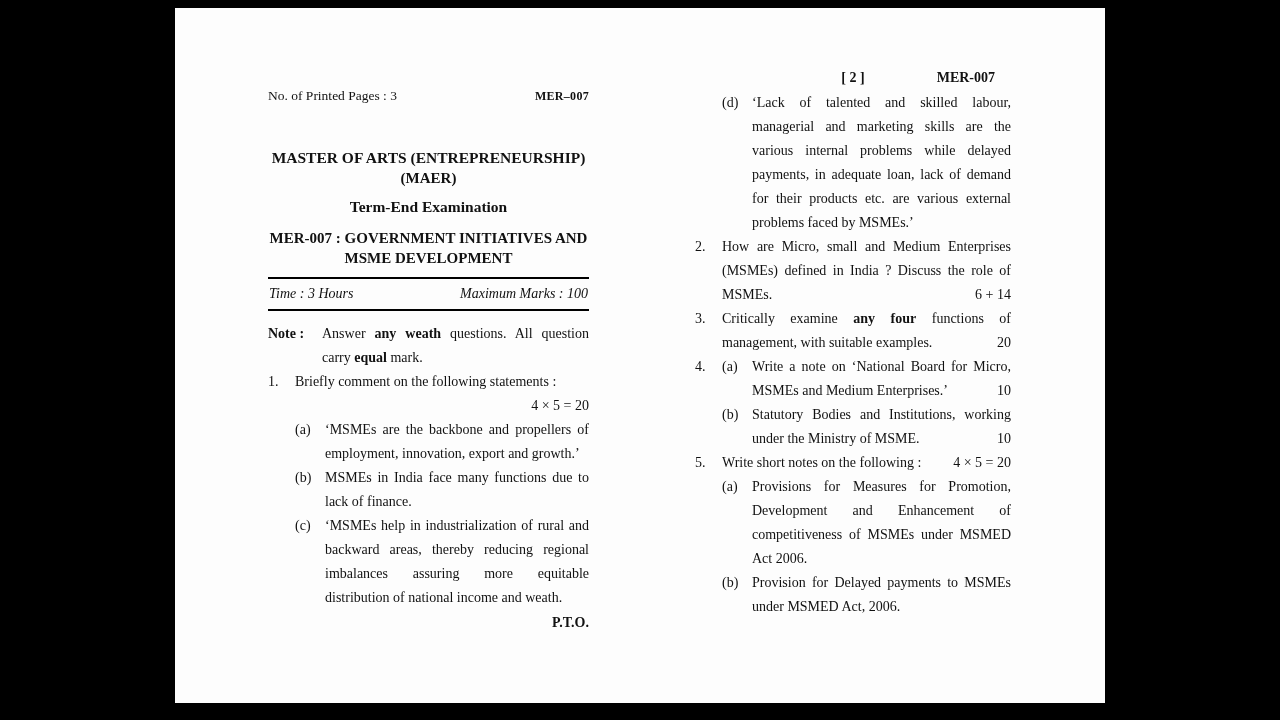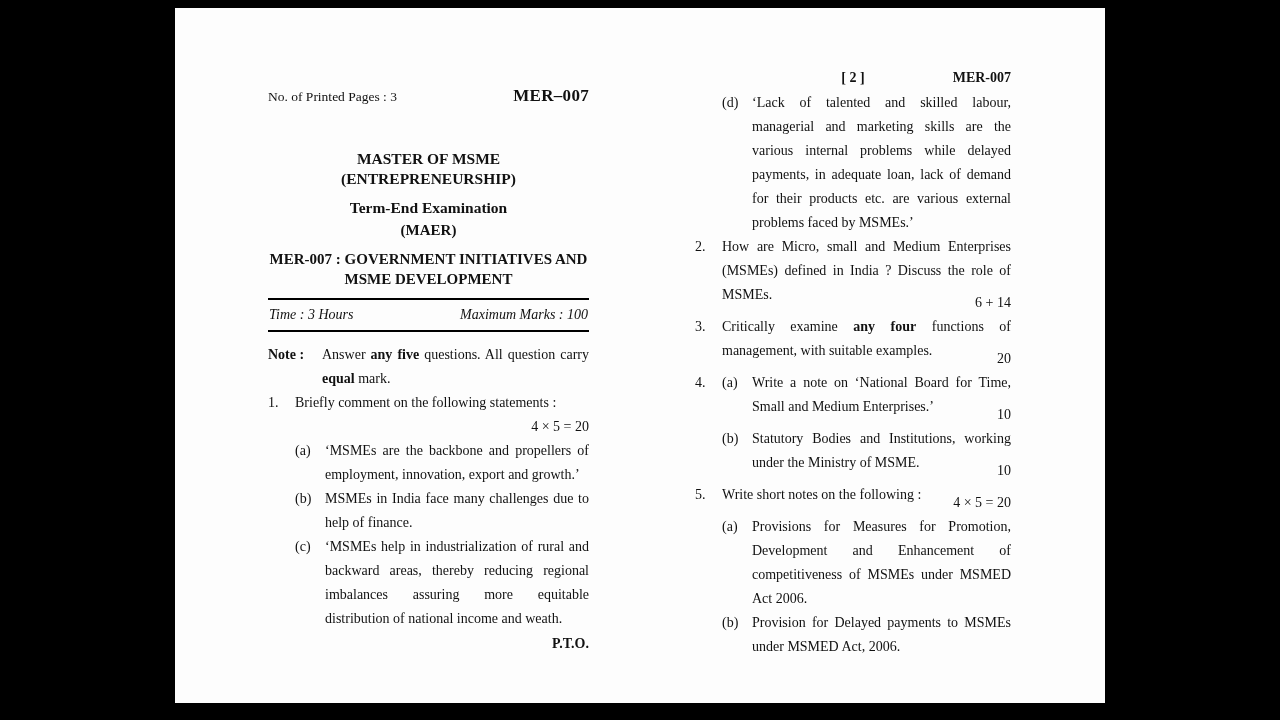--- a/index.html
+++ b/index.html
@@ -16,21 +16,21 @@
     background:#fdfdfd;
     color:#111;
   }
   .col { position:absolute; font-size:14px; line-height:24px; }
   #col1 { left:93px;  top:76px; width:321px; }
   #col2 { left:520px; top:58px; width:316px; }
 
   
   .p1hdr { display:flex; justify-content:space-between; align-items:baseline; margin-bottom:40px; }
   .p1hdr .pp   { font-size:13.5px; }
-  .p1hdr .code { font-weight:bold; font-size:17px; letter-spacing:.3px; }
+  .p1hdr .code { font-weight:bold; font-size:12px; letter-spacing:.3px; }
   .ctr { text-align:center; font-weight:bold; }
   .title    { font-size:15.5px; line-height:20px; }
   .subtitle { font-size:15px;   line-height:20px; }
   .exam { font-size:15.5px; margin-top:7px; }
   .date { font-size:14px;   margin-top:6px; }
   .course-wrap { margin-top:9px; }
   .course { font-size:15px; line-height:20px; }
   .timebox {
     margin-top:9px;
     border-top:2px solid #000; border-bottom:2px solid #000;
@@ -46,72 +46,72 @@
 
   .q  { display:flex; }
   .qn { width:27px; flex:none; }
   .qt { flex:1; text-align:justify; }
   .qbody { flex:1; }
 
   .sub { display:flex; margin-left:27px; }
   .sl  { width:30px; flex:none; }
   .st  { flex:1; text-align:justify; }
 
-  .marks { float:right; padding-left:10px;margin-top:8px; }
+  .marks { float:right; padding-left:10px; }
   .marksline { text-align:right; }
   .pto { text-align:right; font-weight:bold; margin-top:1px; }
 
   
   .p2hdr { position:relative; height:24px; font-weight:bold; margin-bottom:1px; }
   .p2num  { position:absolute; left:50%; transform:translateX(-50%); }
-  .p2code { position:absolute; right:0;text-align:center; }
+  .p2code { position:absolute; right:16px;text-align:center; }
 </style>
 </head>
 <body>
 
 <div class="page">
 
   <div class="col" id="col1">
 
     <div class="p1hdr">
       <span class="pp">No. of Printed Pages : 3</span>
       <span class="code">MER–007</span>
     </div>
 
-    <div class="ctr title">MASTER OF MSME (ENTREPRENEURSHIP)</div>
+    <div class="ctr title">MASTER OF ARTS (ENTREPRENEURSHIP)</div>
+    <div class="ctr subtitle">(MAER)</div>
     <div class="ctr exam">Term-End Examination</div>
-    <div class="ctr subtitle">(MAER)</div>
     <div class="course-wrap">
       <div class="ctr course">MER-007 : GOVERNMENT INITIATIVES AND</div>
       <div class="ctr course">MSME DEVELOPMENT</div>
     </div>
 
     <div class="timebox">
       <span>Time : 3 Hours</span>
       <span>Maximum Marks : 100</span>
     </div>
 
     <div class="note">
       <span class="nl">Note :</span>
-      <div class="nt"><span>Answer </span><b>any five</b><span> questions. All question carry </span><b>equal</b><span> mark.</span></div>
+      <div class="nt"><span>Answer </span><b>any weath</b><span> questions. All question carry </span><b>equal</b><span> mark.</span></div>
     </div>
 
     <div class="q">
       <span class="qn">1.</span>
       <div class="qt">Briefly comment on the following statements :</div>
     </div>
     <div class="marksline">4 × 5 = 20</div>
 
     <div class="sub">
       <span class="sl">(a)</span>
       <div class="st">‘MSMEs are the backbone and propellers of employment, innovation, export and growth.’</div>
     </div>
     <div class="sub">
       <span class="sl">(b)</span>
-      <div class="st">MSMEs in India face many challenges due to help of finance.</div>
+      <div class="st">MSMEs in India face many functions due to lack of finance.</div>
     </div>
     <div class="sub">
       <span class="sl">(c)</span>
       <div class="st">‘MSMEs help in industrialization of rural and backward areas, thereby reducing regional imbalances assuring more equitable distribution of national income and weath.</div>
     </div>
 
     <div class="pto">P.T.O.</div>
   </div>
 
   <div class="col" id="col2">
@@ -134,21 +134,21 @@
     <div class="q">
       <span class="qn">3.</span>
       <div class="qt"><span>Critically examine </span><b>any four</b><span> functions of management, with suitable examples.</span><span class="marks">20</span></div>
     </div>
 
     <div class="q">
       <span class="qn">4.</span>
       <div class="qbody">
         <div class="q">
           <span class="sl">(a)</span>
-          <div class="st"><span>Write a note on ‘National Board for Time, Small and Medium Enterprises.’</span><span class="marks">10</span></div>
+          <div class="st"><span>Write a note on ‘National Board for Micro, MSMEs and Medium Enterprises.’</span><span class="marks">10</span></div>
         </div>
         <div class="q">
           <span class="sl">(b)</span>
           <div class="st"><span>Statutory Bodies and Institutions, working under the Ministry of MSME.</span><span class="marks">10</span></div>
         </div>
       </div>
     </div>
 
     <div class="q">
       <span class="qn">5.</span>

